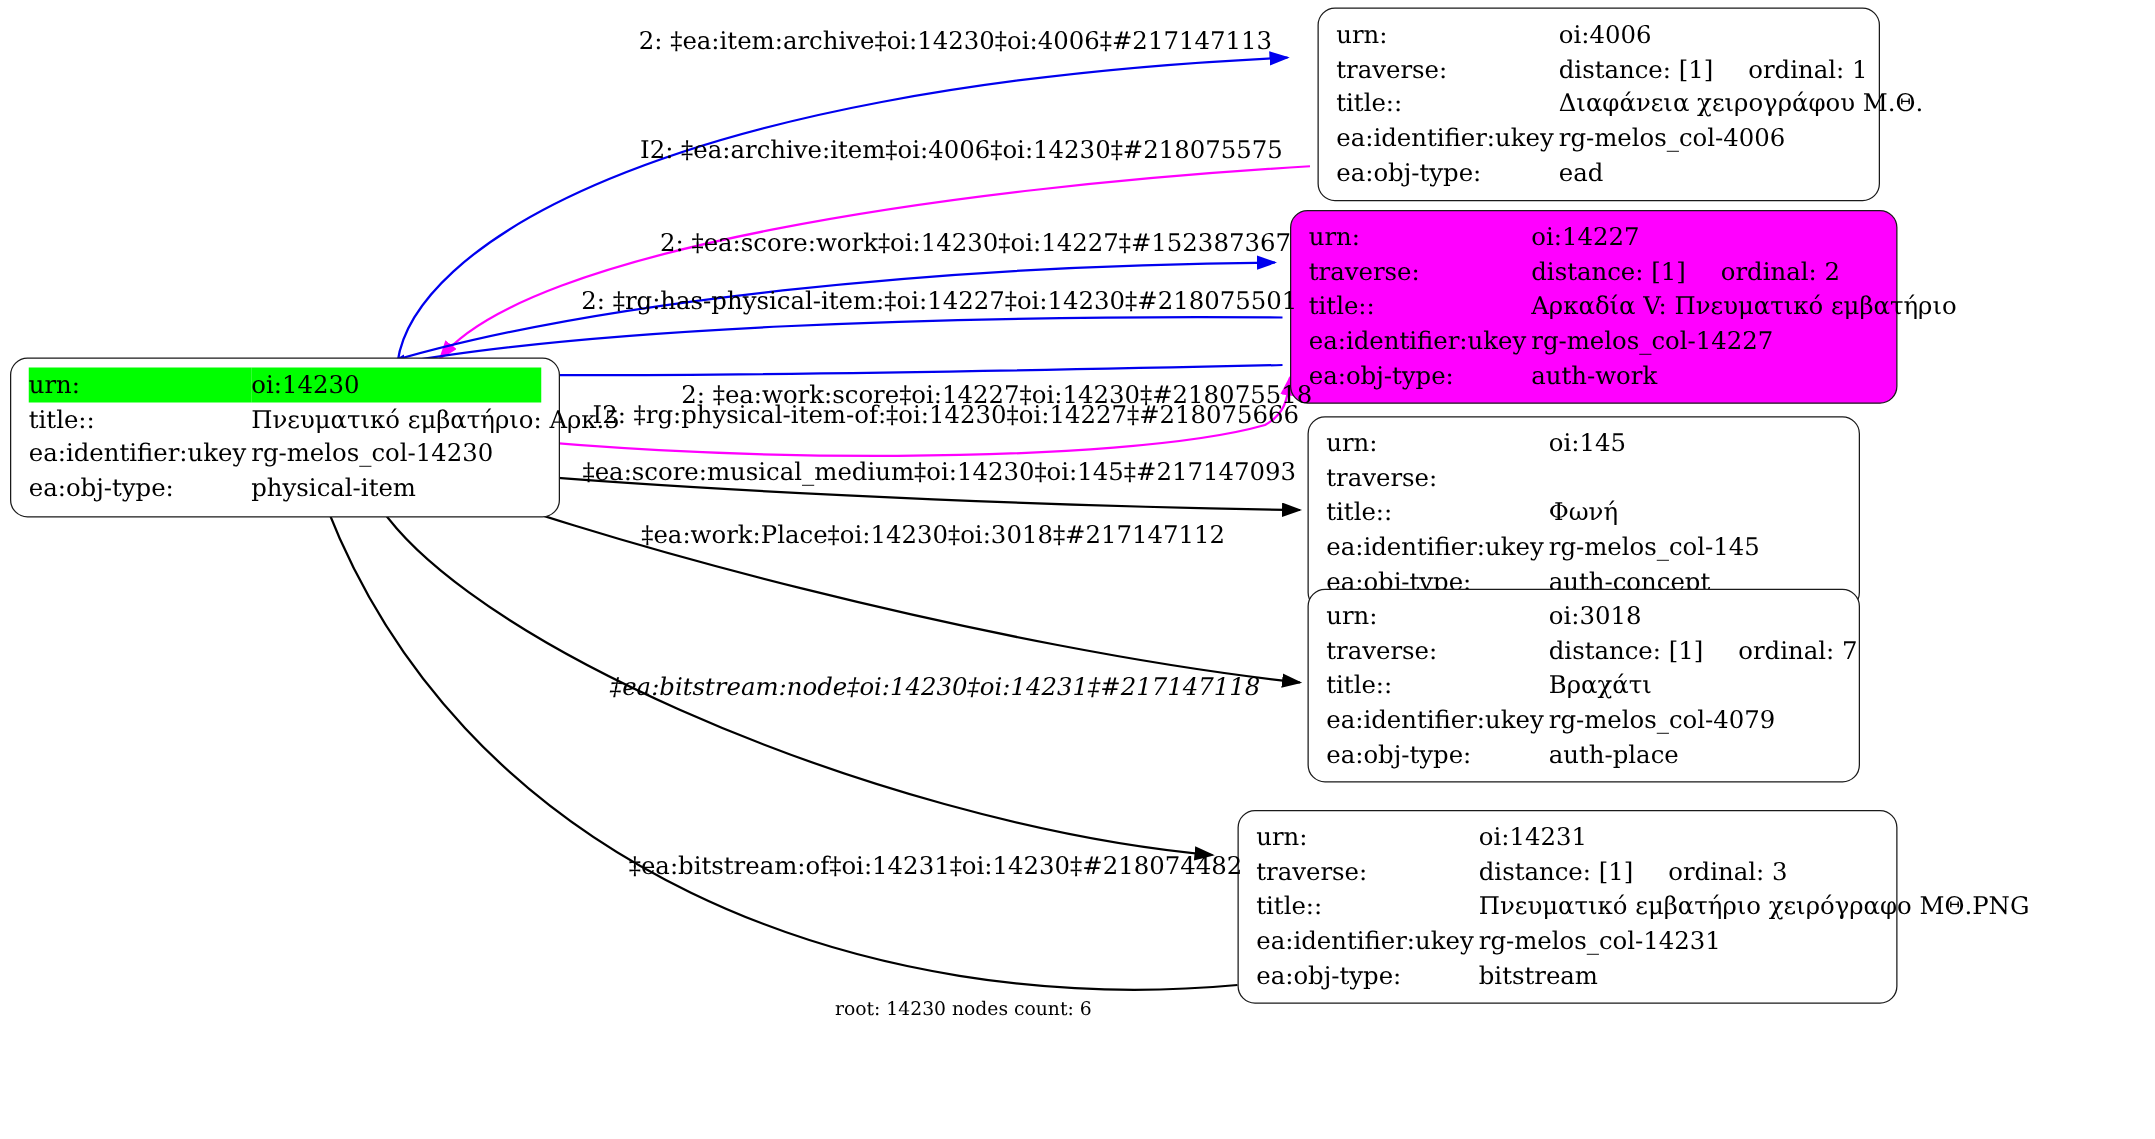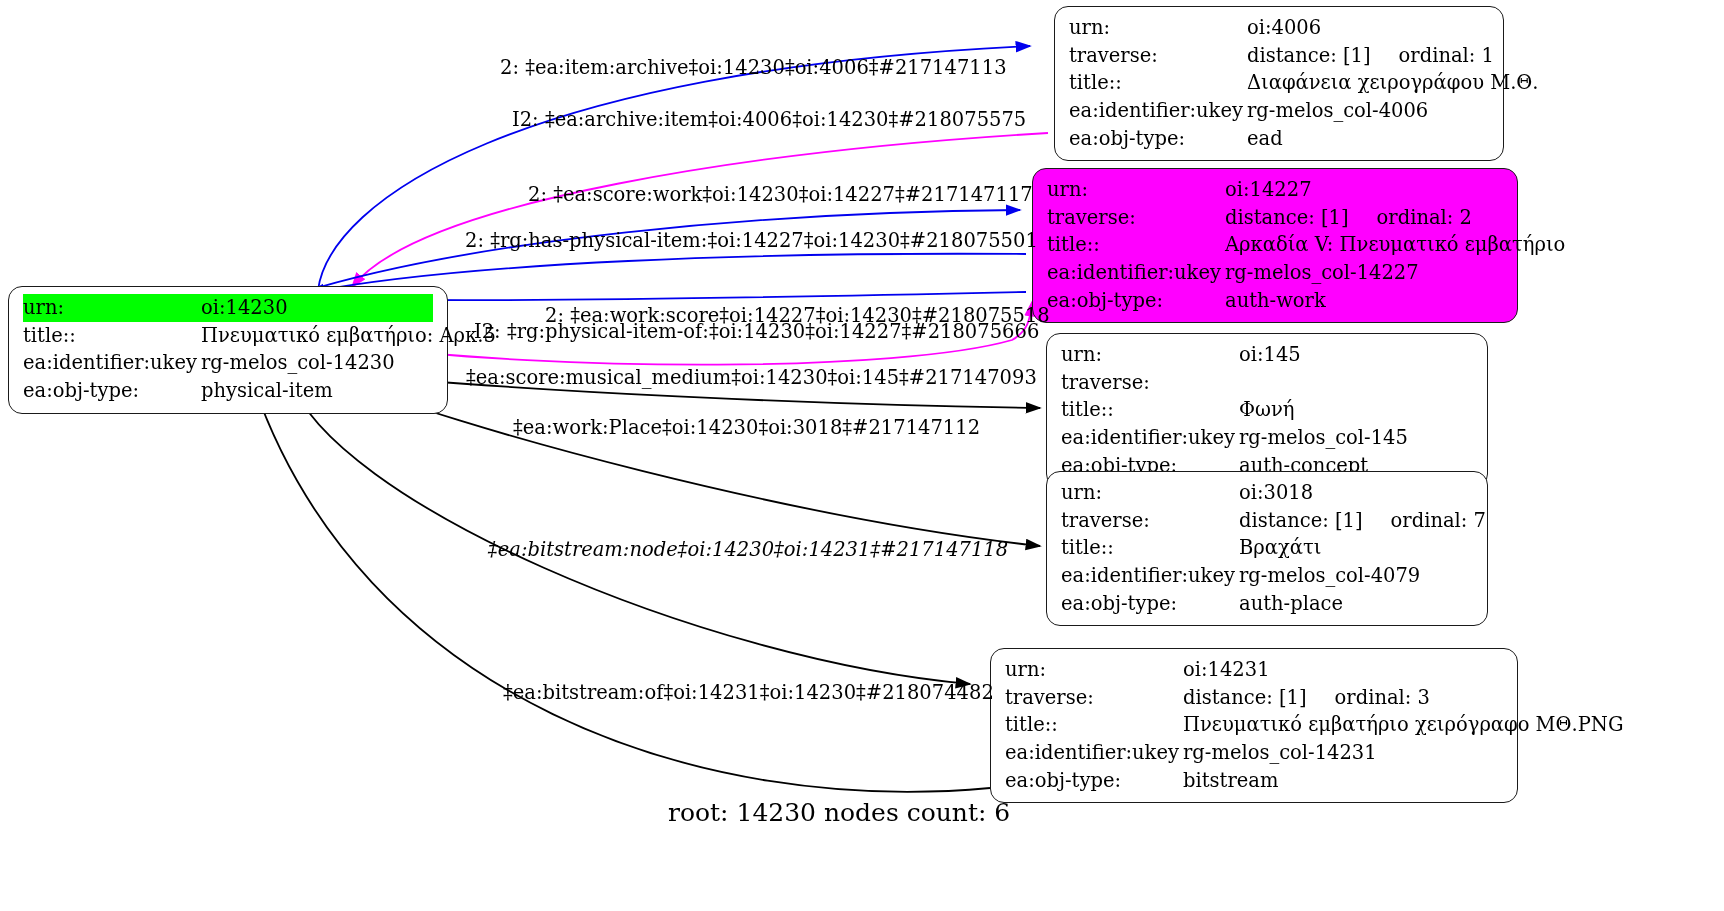--- a/index.html
+++ b/index.html
@@ -62,21 +62,21 @@
   }
   .edge-label {
     position: absolute;
     font-size: 19.5px;
     color: #000000;
     white-space: nowrap;
     line-height: 1;
   }
   .caption {
     position: absolute;
-    font-size: 25px;
+    font-size: 15px;
     color: #000000;
     white-space: nowrap;
   }
 </style>
 </head>
 <body>
 
 <div id="canvas">
 
   <svg class="edges" viewBox="0 0 1724 911">
@@ -239,23 +239,23 @@
     <div class="row">
       <span class="key">ea:identifier:ukey</span>
       <span class="val">rg-melos_col-14231</span>
     </div>
     <div class="row">
       <span class="key">ea:obj-type:</span>
       <span class="val">bitstream</span>
     </div>
   </div>
 
-  <div class="edge-label" style="left:500px; top:23px;margin-top:35px;">2: ‡ea:item:archive‡oi:14230‡oi:4006‡#217147113</div>
+  <div class="edge-label" style="left:511px; top:23px;">2: ‡ea:item:archive‡oi:14230‡oi:4006‡#217147113</div>
   <div class="edge-label" style="left:512px; top:110px;">I2: ‡ea:archive:item‡oi:4006‡oi:14230‡#218075575</div>
-  <div class="edge-label" style="left:528px; top:185px;">2: ‡ea:score:work‡oi:14230‡oi:14227‡#217147117</div>
+  <div class="edge-label" style="left:528px; top:185px;">2: ‡ea:score:work‡oi:14230‡oi:14227‡#152387367</div>
   <div class="edge-label" style="left:465px; top:231px;">2: ‡rg:has-physical-item:‡oi:14227‡oi:14230‡#218075501</div>
   <div class="edge-label" style="left:545px; top:306px;">2: ‡ea:work:score‡oi:14227‡oi:14230‡#218075518</div>
   <div class="edge-label" style="left:474px; top:322px;">I2: ‡rg:physical-item-of:‡oi:14230‡oi:14227‡#218075666</div>
   <div class="edge-label" style="left:466px; top:368px;">‡ea:score:musical_medium‡oi:14230‡oi:145‡#217147093</div>
   <div class="edge-label" style="left:513px; top:418px;">‡ea:work:Place‡oi:14230‡oi:3018‡#217147112</div>
   <div class="edge-label" style="left:488px; top:540px;font-style:italic;">‡ea:bitstream:node‡oi:14230‡oi:14231‡#217147118</div>
   <div class="edge-label" style="left:503px; top:683px;">‡ea:bitstream:of‡oi:14231‡oi:14230‡#218074482</div>
 
   <div class="caption" style="left:668px; top:798px;">root: 14230 nodes count: 6</div>
 

